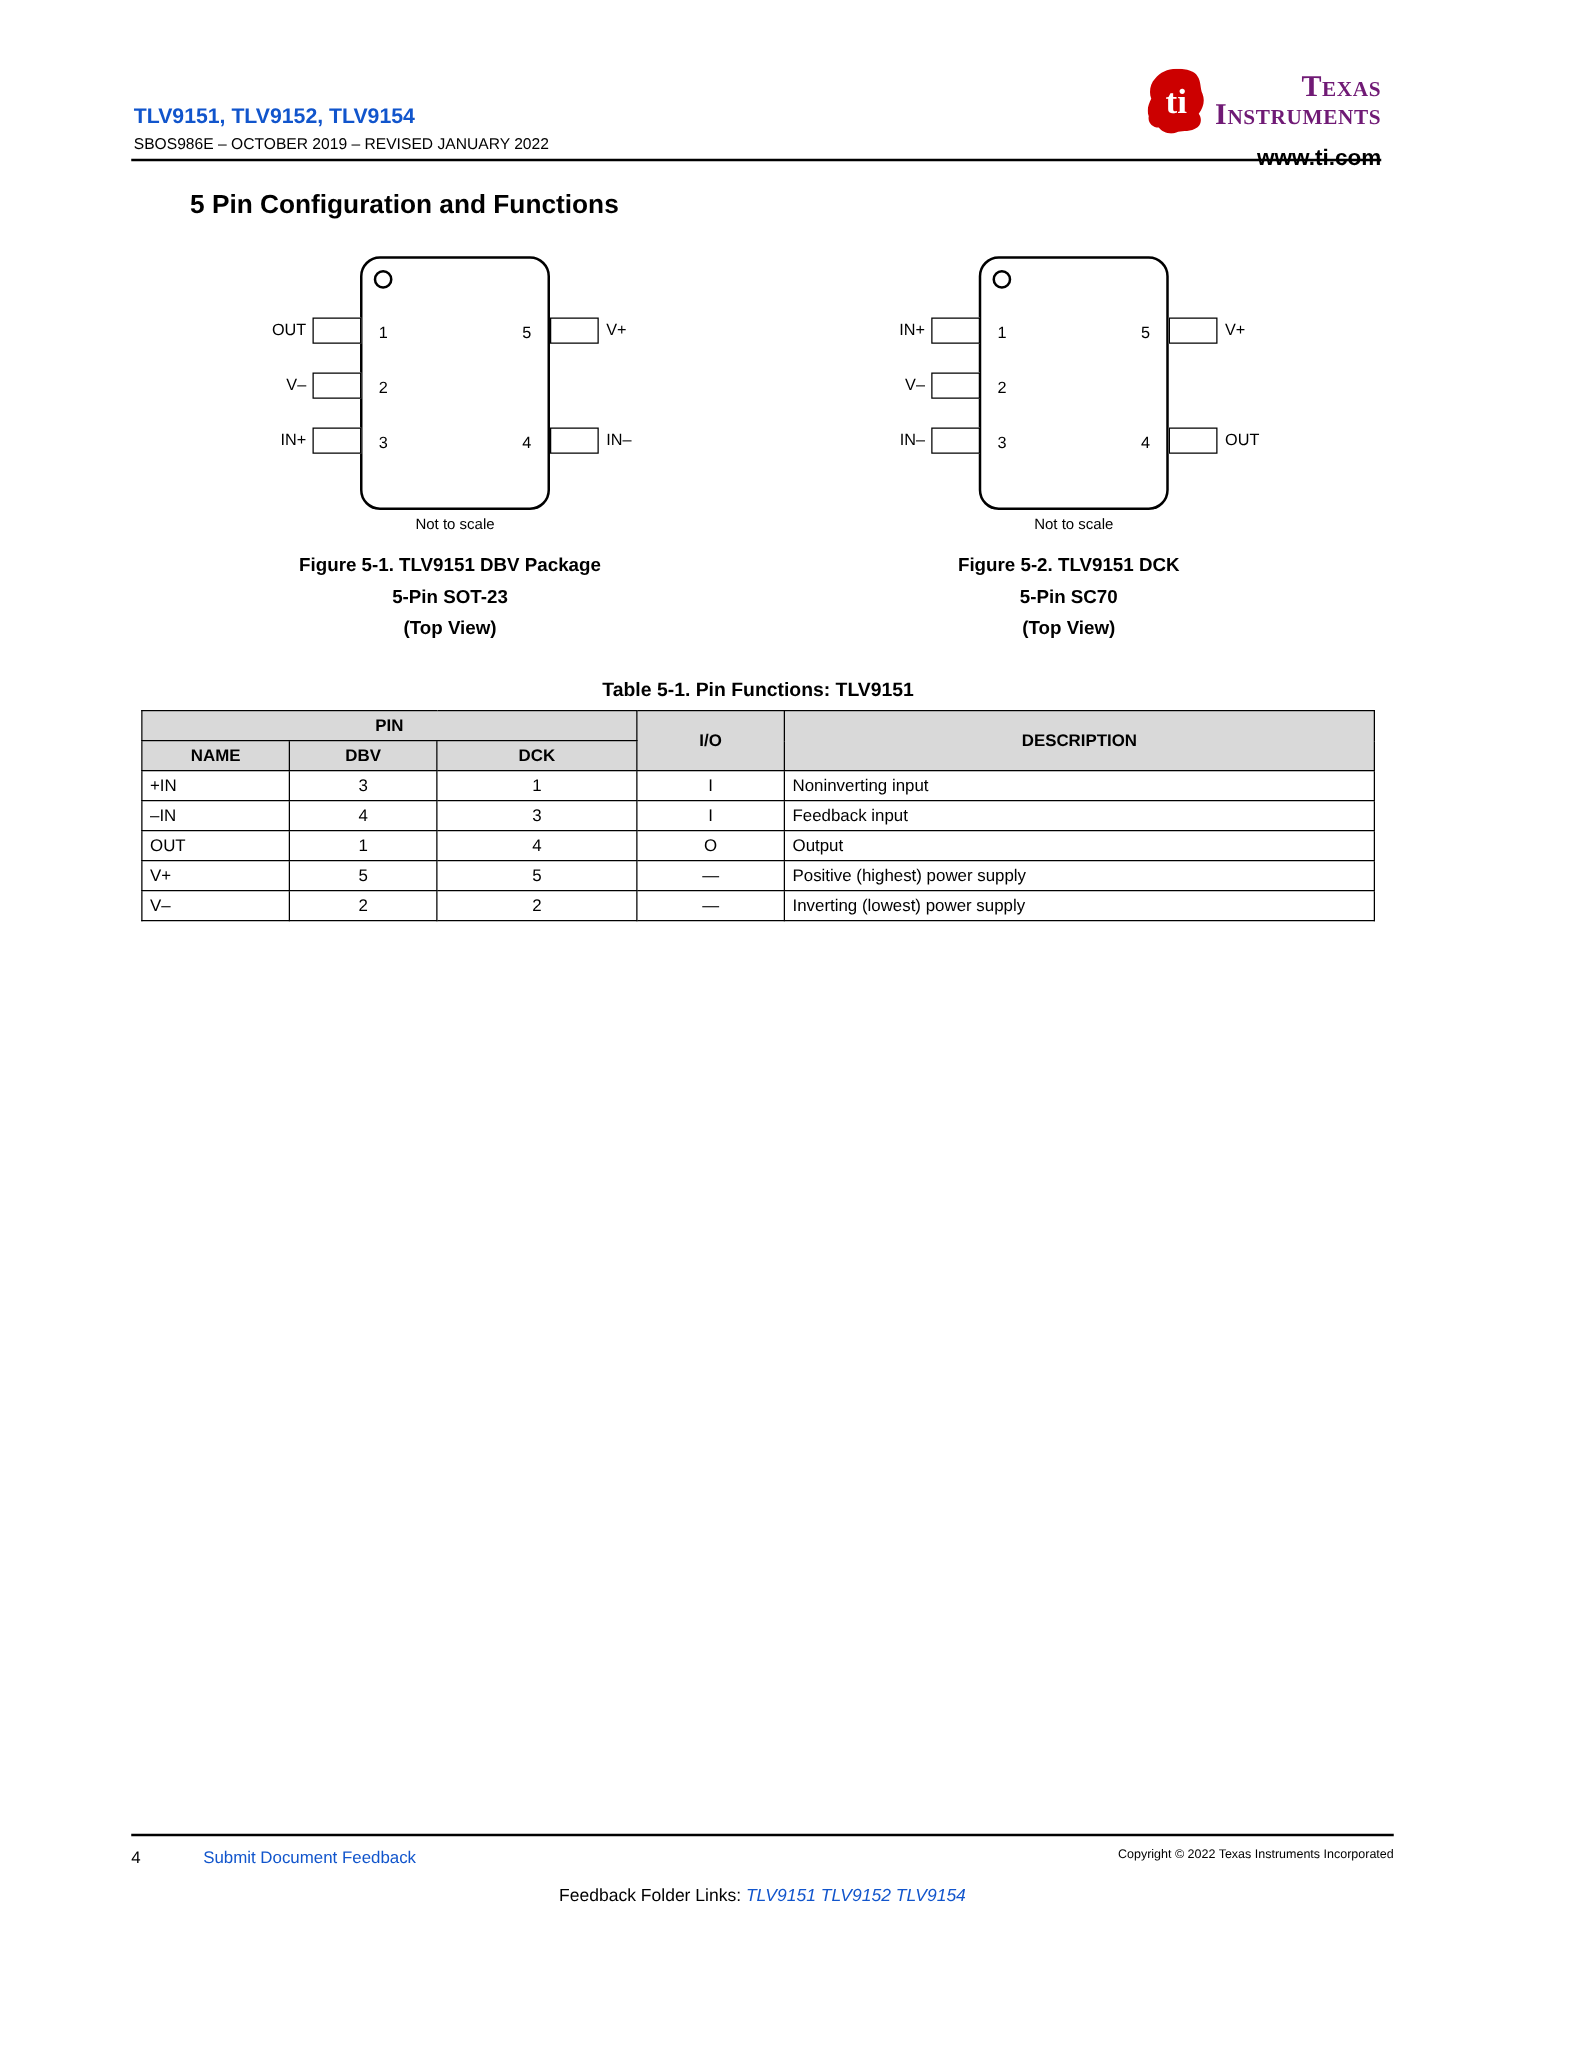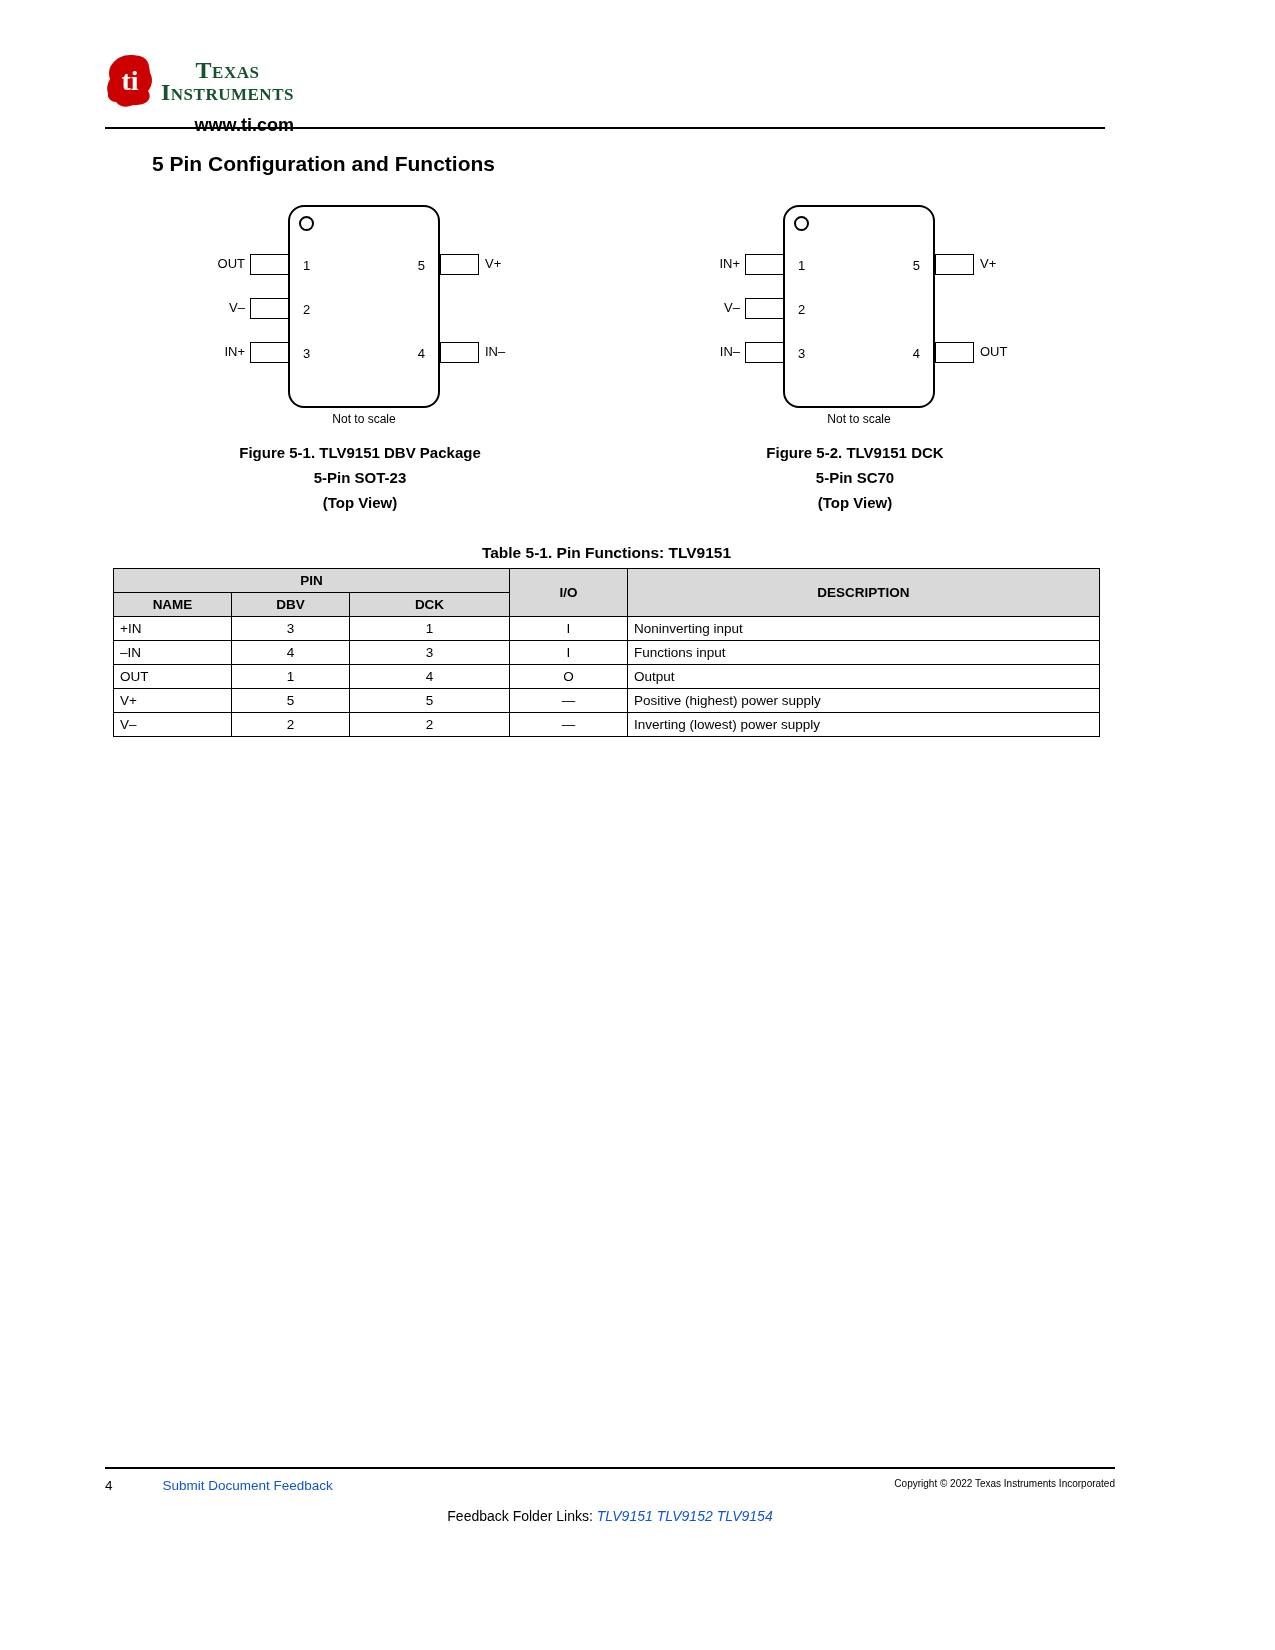--- a/index.html
+++ b/index.html
@@ -9,21 +9,21 @@
     font-family:"Liberation Sans", sans-serif; color:#000;
     overflow:hidden;
   }
 
   
   .header { position:absolute; left:107px; top:55px; width:998px; display:flex; justify-content:space-between; align-items:flex-start; }
   .part-numbers { font-size:17px; font-weight:bold; color:#1155cc; text-decoration:none; display:block; margin-top:28px; }
   .doc-info { font-size:12.5px; color:#000; margin-top:5px; }
   .header-right { text-align:right; }
   .logo-row { display:flex; align-items:flex-start; gap:8px; }
-  .brand { font-family:"Liberation Serif", serif; font-variant:small-caps; font-weight:bold; font-size:24px; line-height:0.92; letter-spacing:0.5px; text-align:center; color:#14532d; padding-top:4px; }
+  .brand { font-family:"Liberation Serif", serif; font-variant:small-caps; font-weight:bold; font-size:24px; line-height:0.92; letter-spacing:0.5px; text-align:right; color:#701a75; padding-top:4px; }
   .website { display:block; font-size:18px; font-weight:bold; color:#000; text-decoration:none; margin-top:4px; }
   .header-rule { position:absolute; left:105px; top:127px; width:1000px; border-top:2px solid #000; }
 
   
   .section-title { position:absolute; left:112px; top:152px; font-size:21px; font-weight:bold;margin-left:40px; }
 
   
   .fig { position:absolute; width:330px; }
   .fig-1 { left:195px; top:205px; }
   .fig-2 { left:690px; top:205px; }
@@ -66,20 +66,24 @@
   .copyright { font-size:10px; }
   .product-links-line { position:absolute; left:105px; top:1508px; width:1010px; text-align:center; font-size:14px; }
   .product-link { color:#1155cc; font-style:italic; text-decoration:none; }
 </style>
 </head>
 <body>
 
 <div class="page">
 
   <div class="header">
+    <div class="header-left">
+      <a href="#" class="part-numbers">TLV9151, TLV9152, TLV9154</a>
+      <div class="doc-info">SBOS986E – OCTOBER 2019 – REVISED JANUARY 2022</div>
+    </div>
     <div class="header-right">
       <div class="logo-row">
         <span>
           <svg width="46" height="52" viewBox="0 0 46 52" aria-hidden="true">
             <path fill="#cc0000" d="M23 0 C32 0 38 2 40 6 C43 10 42 16 44 20 C46 25 45 31 41 36 C44 40 43 46 38 48 C32 51 27 49 23 51 C18 53 12 51 9 47 C4 47 0 43 1 38 C-1 33 1 28 3 24 C1 19 2 12 6 8 C10 3 16 0 23 0 Z"></path>
             <text x="23" y="35" text-anchor="middle" font-family="Liberation Serif, serif" font-size="28" font-weight="bold" fill="#ffffff">ti</text>
           </svg>
         </span>
         <div class="brand">
           <div>Texas</div>
@@ -179,21 +183,21 @@
         <td class="c">3</td>
         <td class="c">1</td>
         <td class="c">I</td>
         <td class="l">Noninverting input</td>
       </tr>
       <tr>
         <td class="l">–IN</td>
         <td class="c">4</td>
         <td class="c">3</td>
         <td class="c">I</td>
-        <td class="l">Functions input</td>
+        <td class="l">Feedback input</td>
       </tr>
       <tr>
         <td class="l">OUT</td>
         <td class="c">1</td>
         <td class="c">4</td>
         <td class="c">O</td>
         <td class="l">Output</td>
       </tr>
       <tr>
         <td class="l">V+</td>

